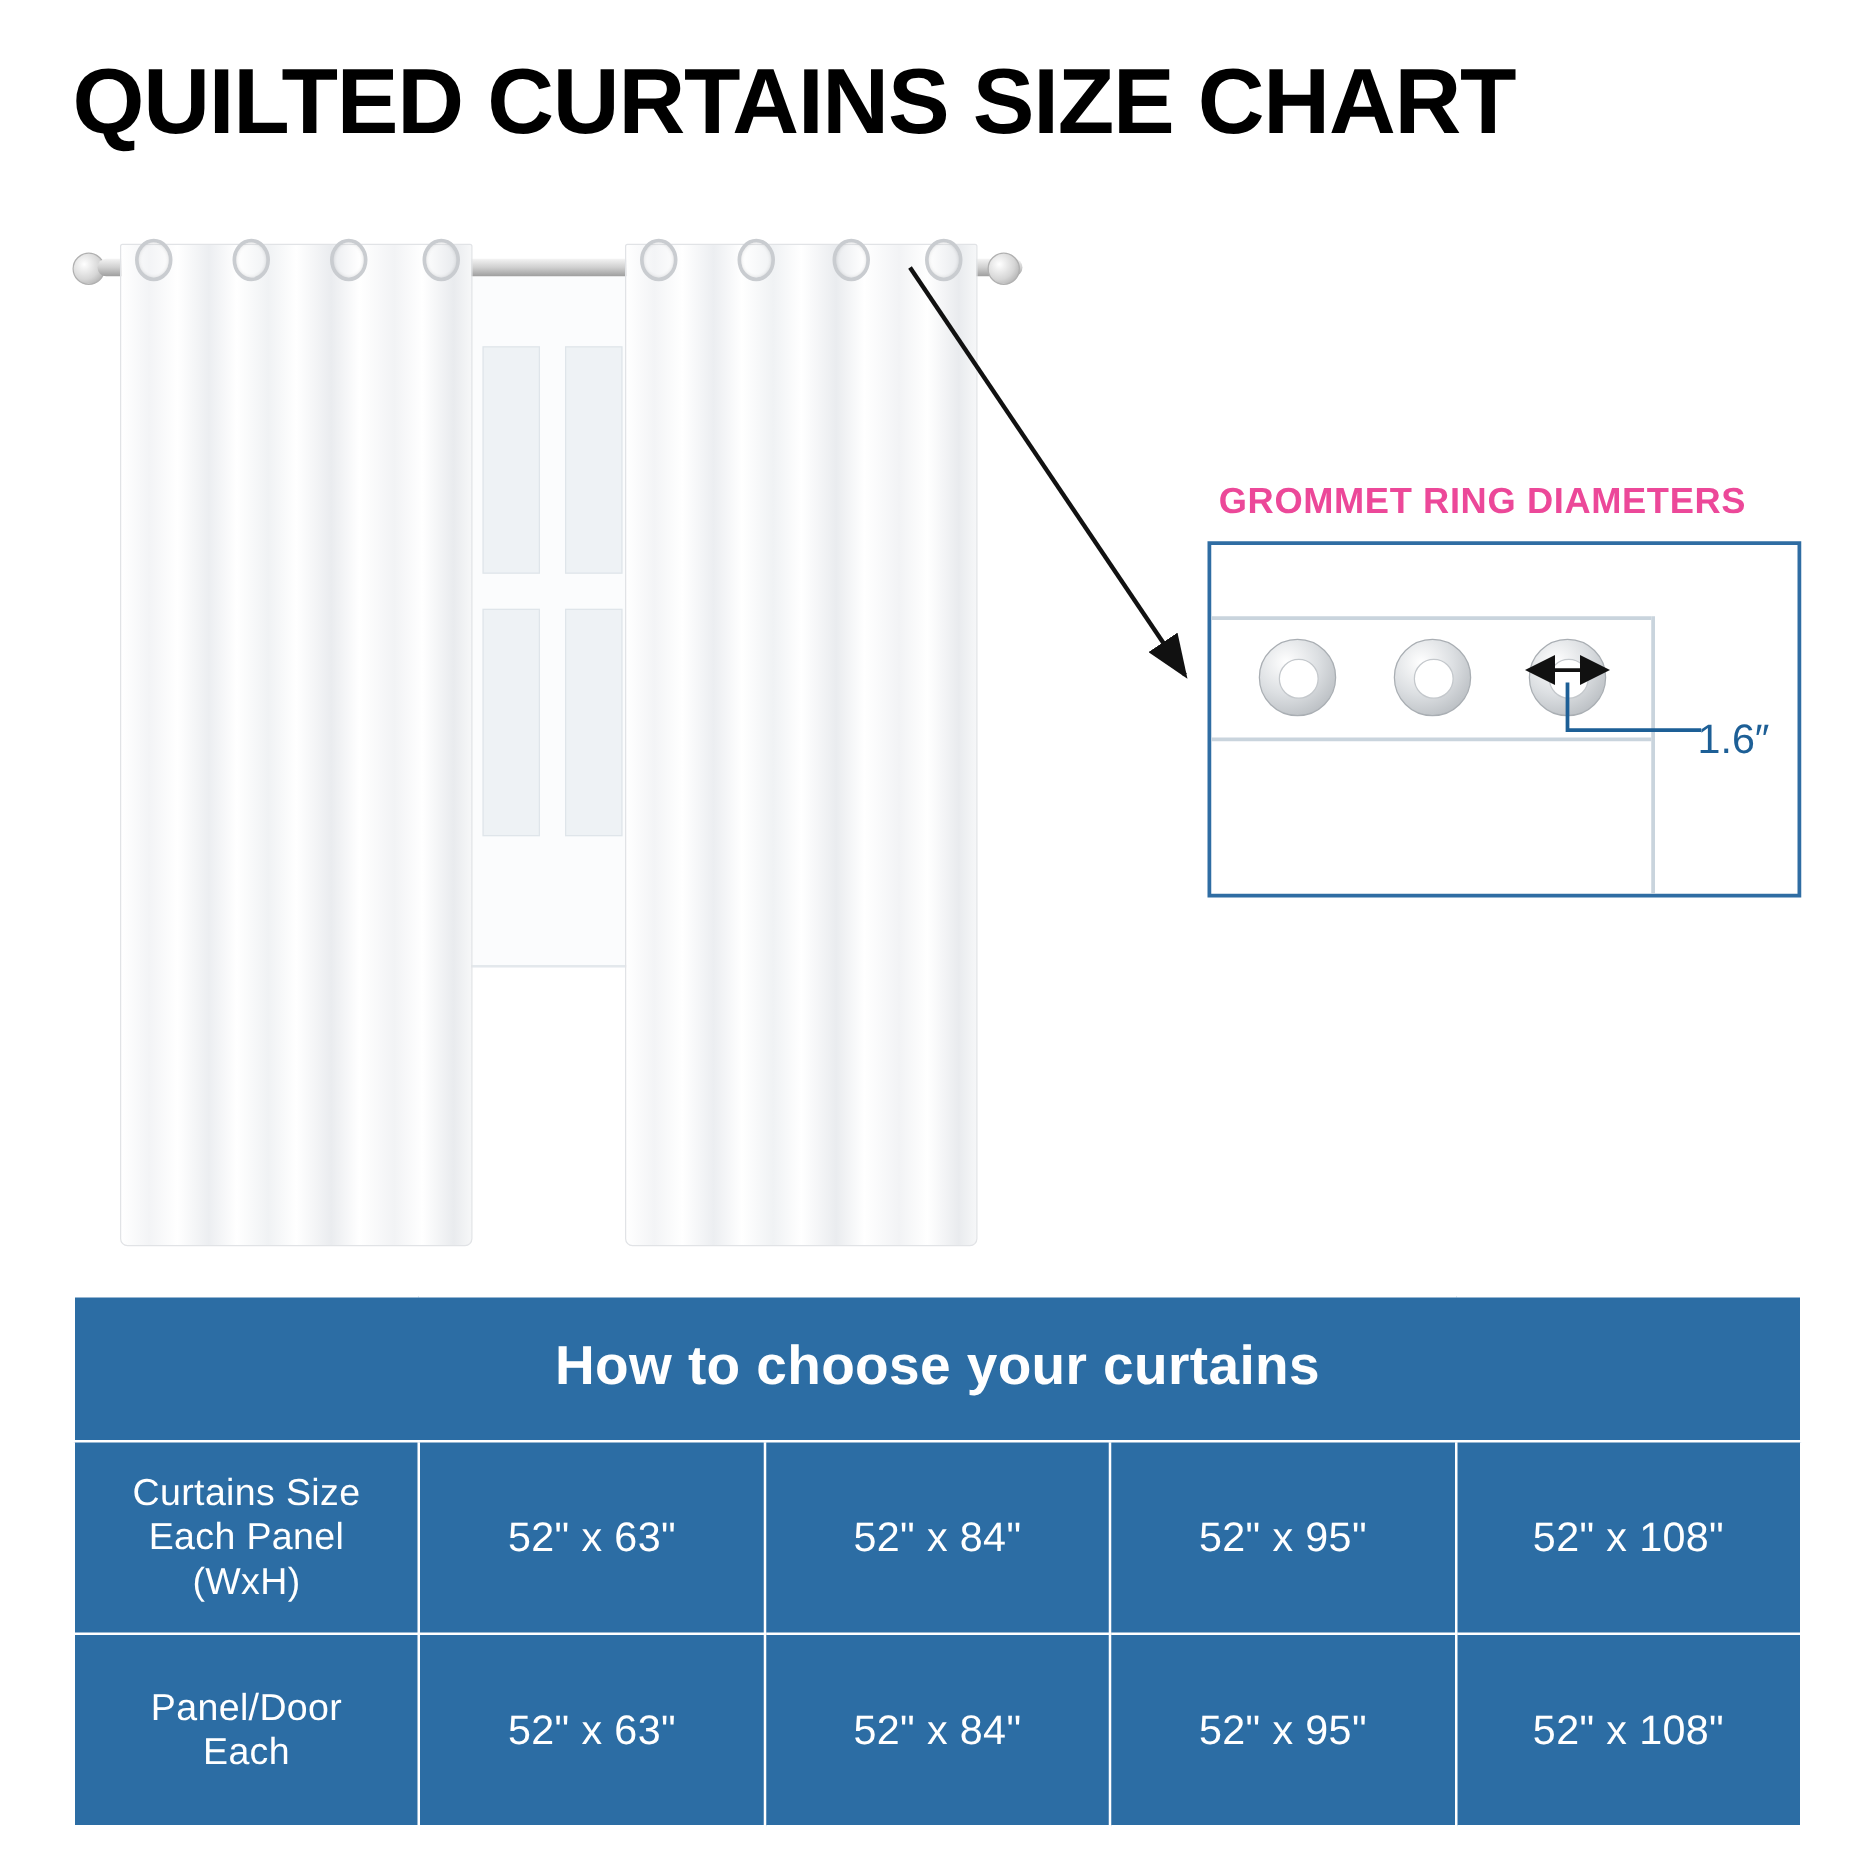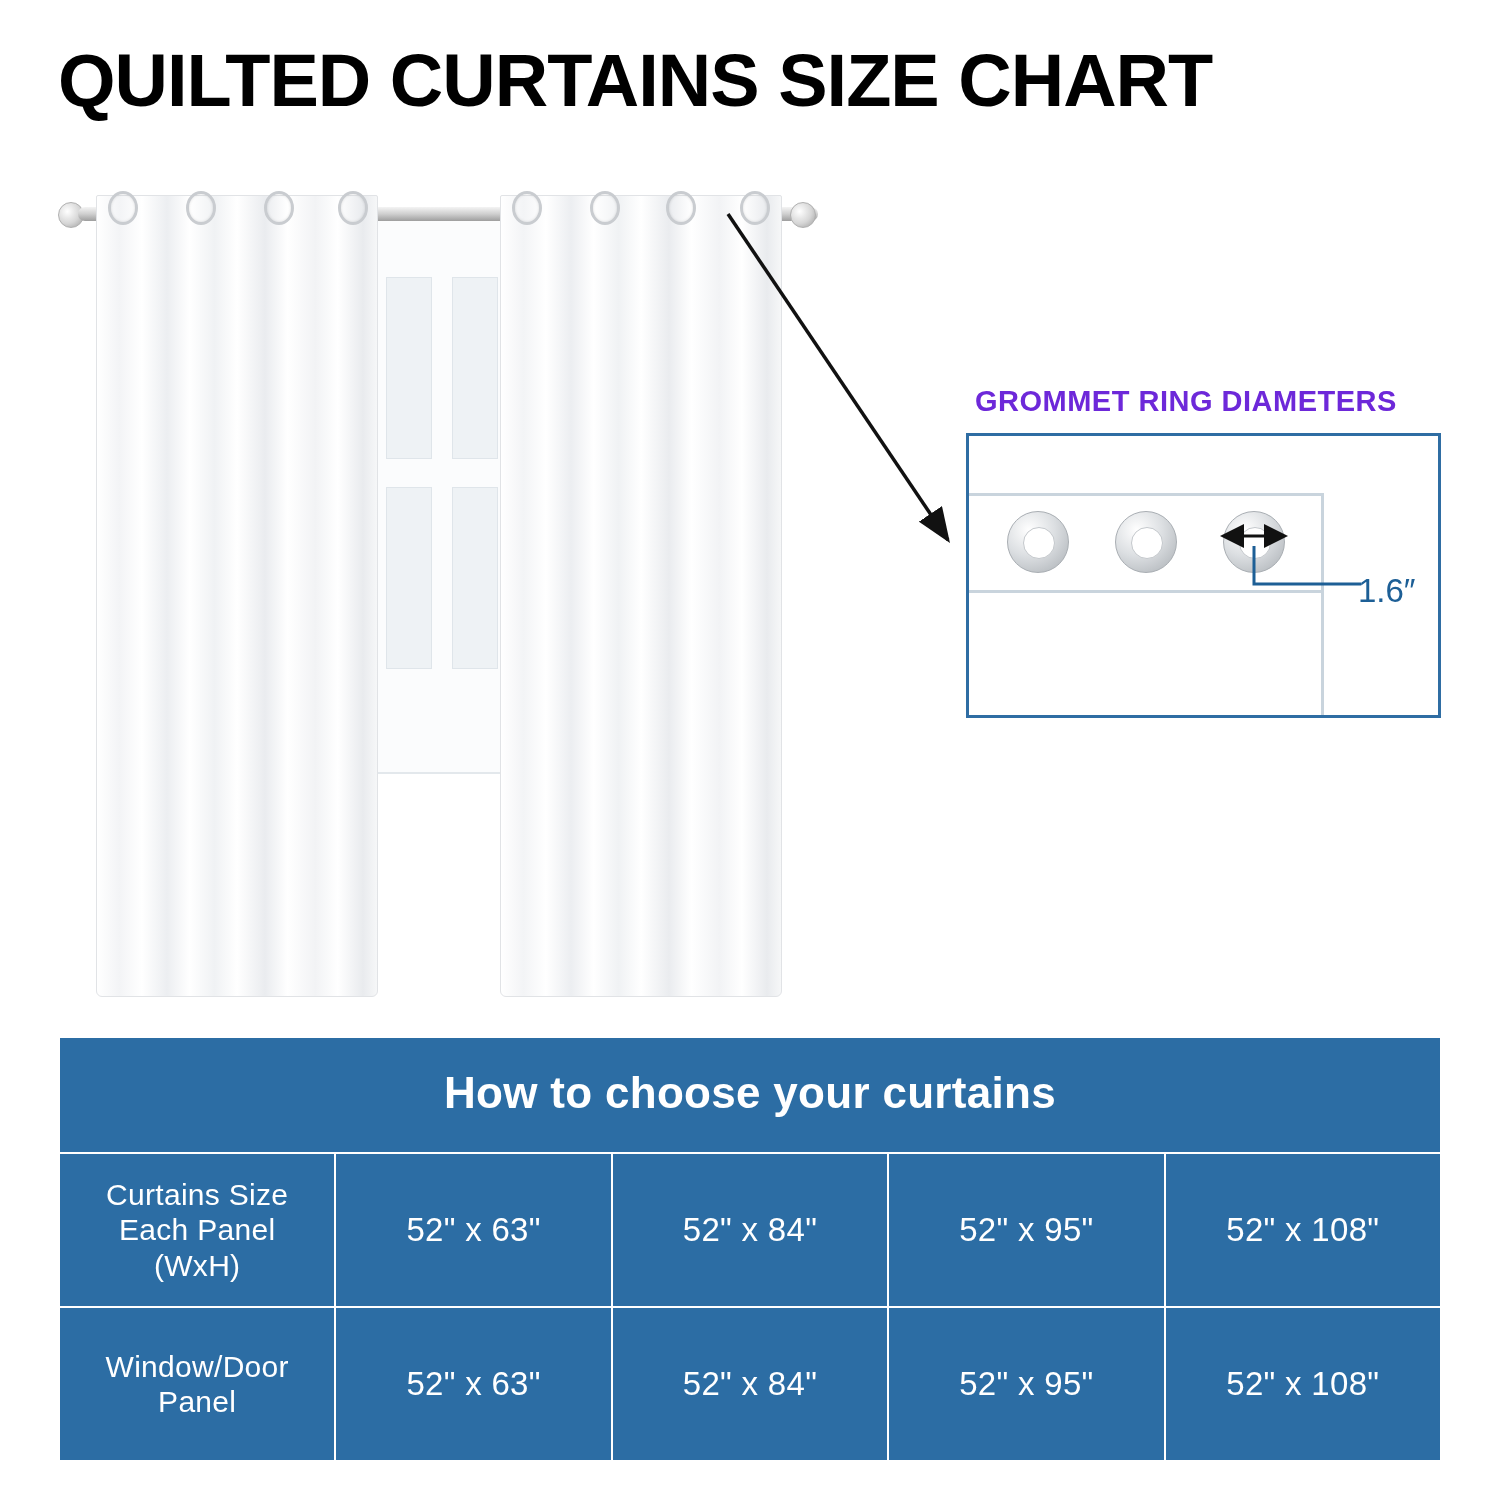--- a/index.html
+++ b/index.html
@@ -117,21 +117,21 @@
   }
 
   
   .detail-title {
     position: absolute;
     left: 975px;
     top: 385px;
     font-size: 29px;
     font-weight: bold;
     letter-spacing: .5px;
-    color: #6d28d9;
+    color: #ec4899;
     font-family: "Liberation Sans", sans-serif;
     white-space: nowrap;
   }
   .detail-box {
     position: absolute;
     left: 966px;
     top: 433px;
     width: 475px;
     height: 285px;
     background: #ffffff;
@@ -286,22 +286,22 @@
         <div>Each Panel</div>
         <div>(WxH)</div>
       </td>
       <td>52" x 63"</td>
       <td>52" x 84"</td>
       <td>52" x 95"</td>
       <td>52" x 108"</td>
     </tr>
     <tr class="body-row">
       <td class="label">
-        <div>Window/Door</div>
-        <div>Panel</div>
+        <div>Panel/Door</div>
+        <div>Each</div>
       </td>
       <td>52" x 63"</td>
       <td>52" x 84"</td>
       <td>52" x 95"</td>
       <td>52" x 108"</td>
     </tr>
   </tbody>
     </table>
 
 </div>

